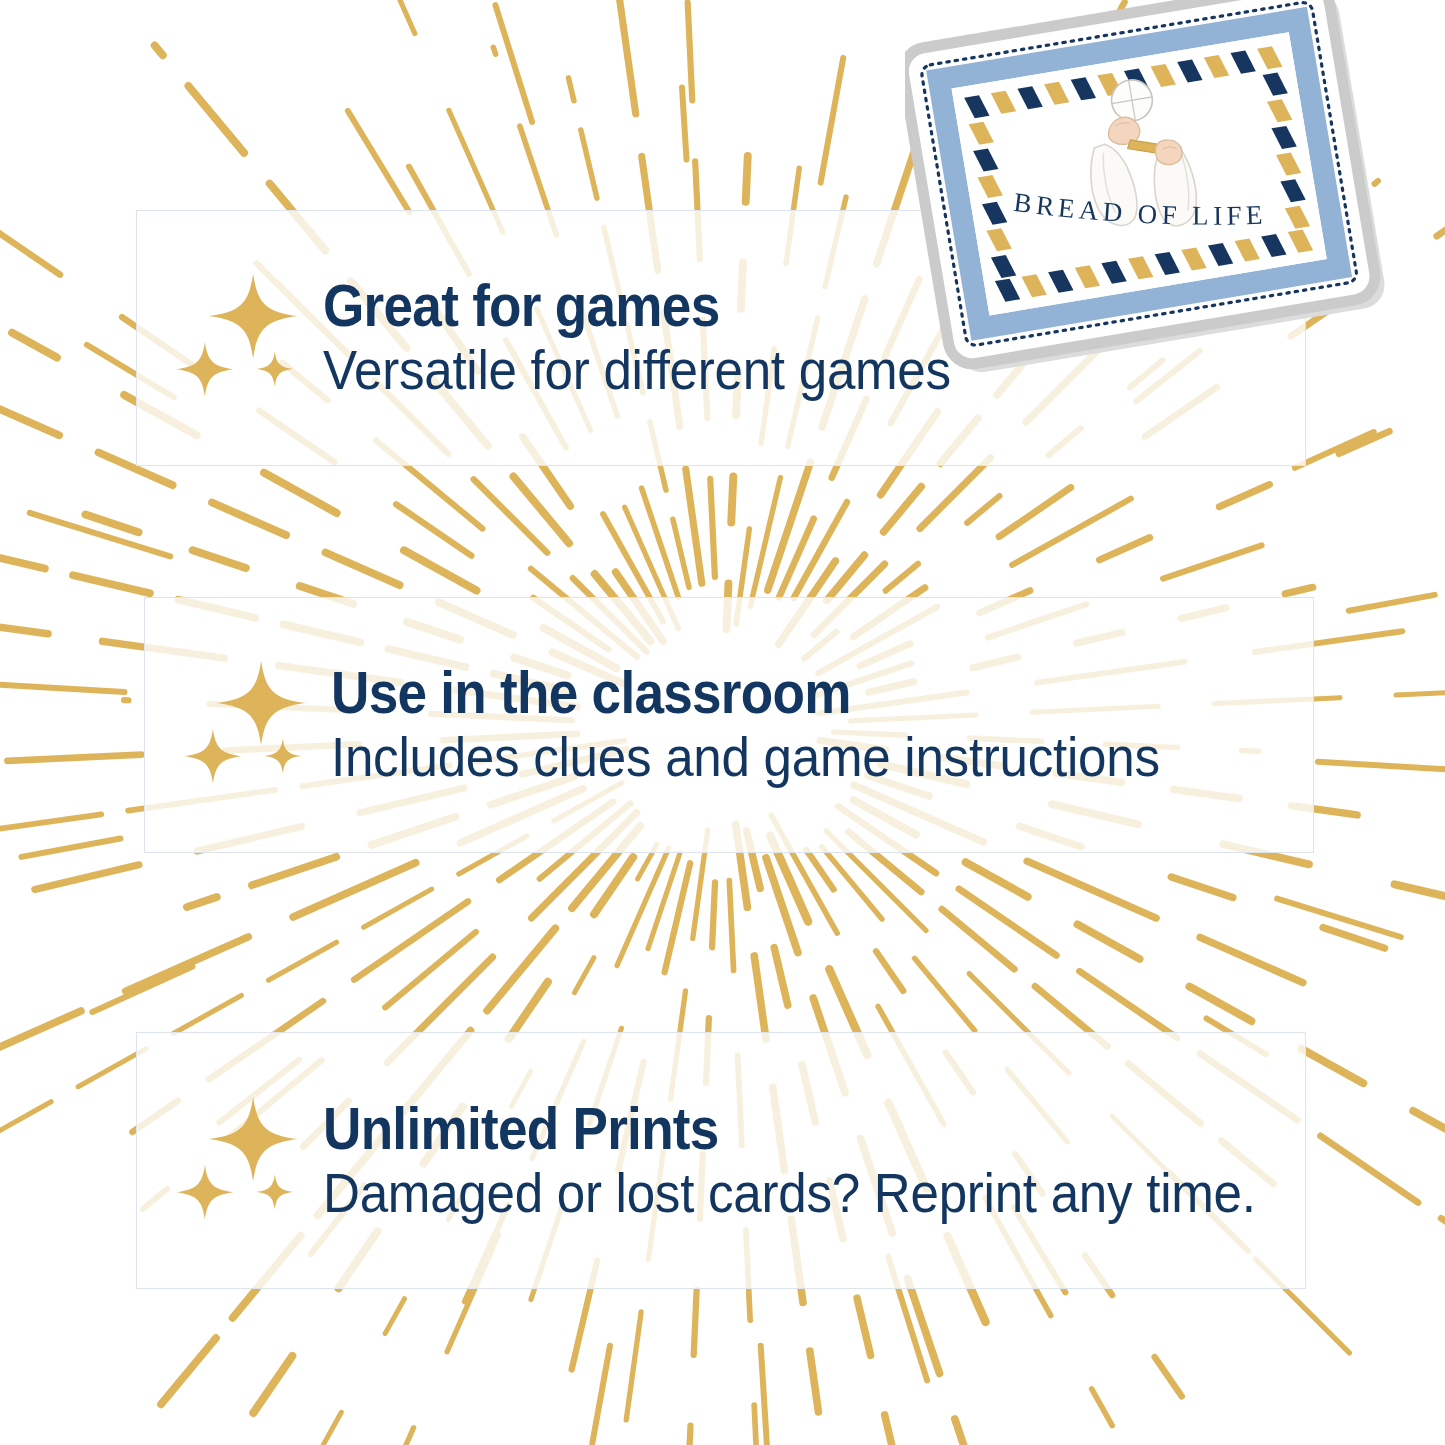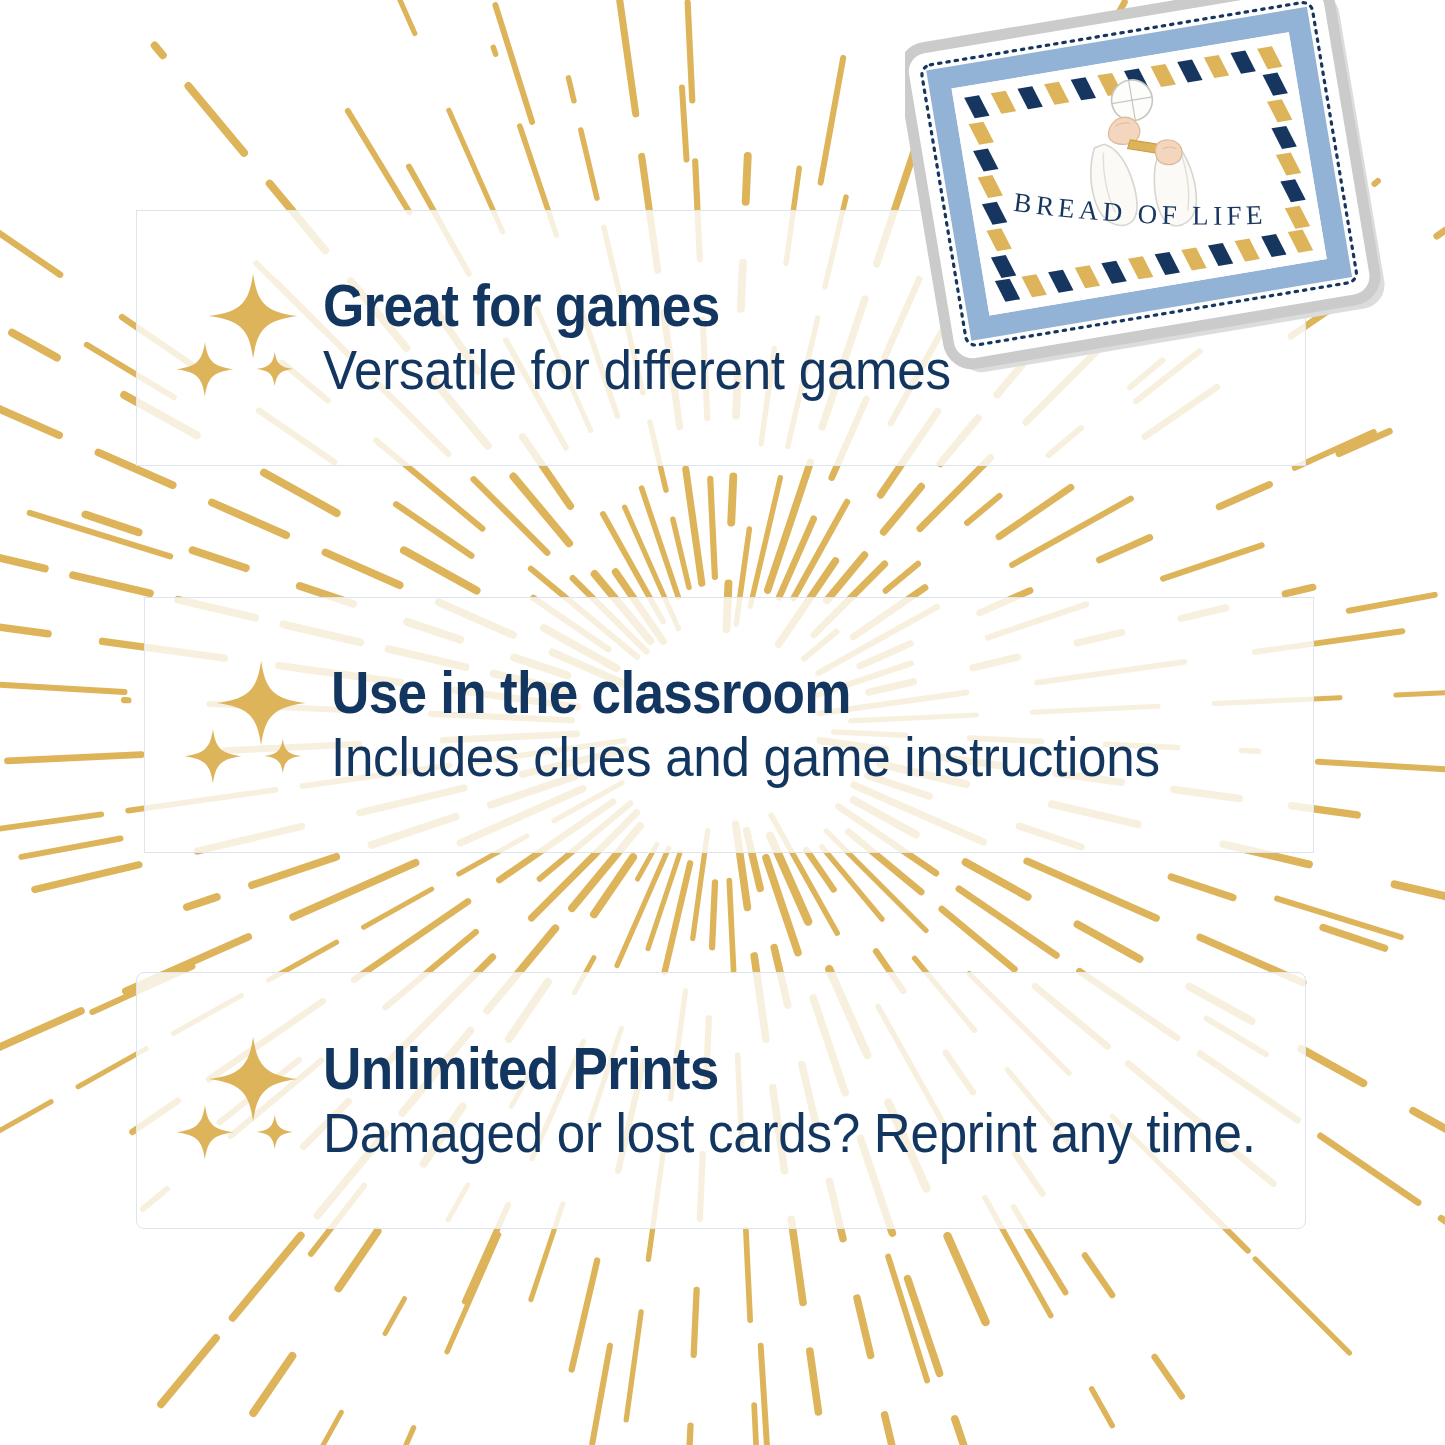--- a/index.html
+++ b/index.html
@@ -26,21 +26,21 @@
 
   
   .feature-box{
     position:absolute;
     background:rgba(255,255,255,0.80);
     border:1px solid #dde4ee;
     box-sizing:border-box;
   }
   .box1{left:136px;top:210px;width:1170px;height:256px;}
   .box2{left:144px;top:597px;width:1170px;height:256px;}
-  .box3{left:136px;top:972px;width:1170px;height:257px;border-radius:8px;}
+  .box3{left:136px;top:1032px;width:1170px;height:257px;}
 
   .sparkle{
     position:absolute;
     left:38px;
     top:50%;
     transform:translateY(-50%);
     width:136px;height:136px;
   }
   .text-col{
     position:absolute;

